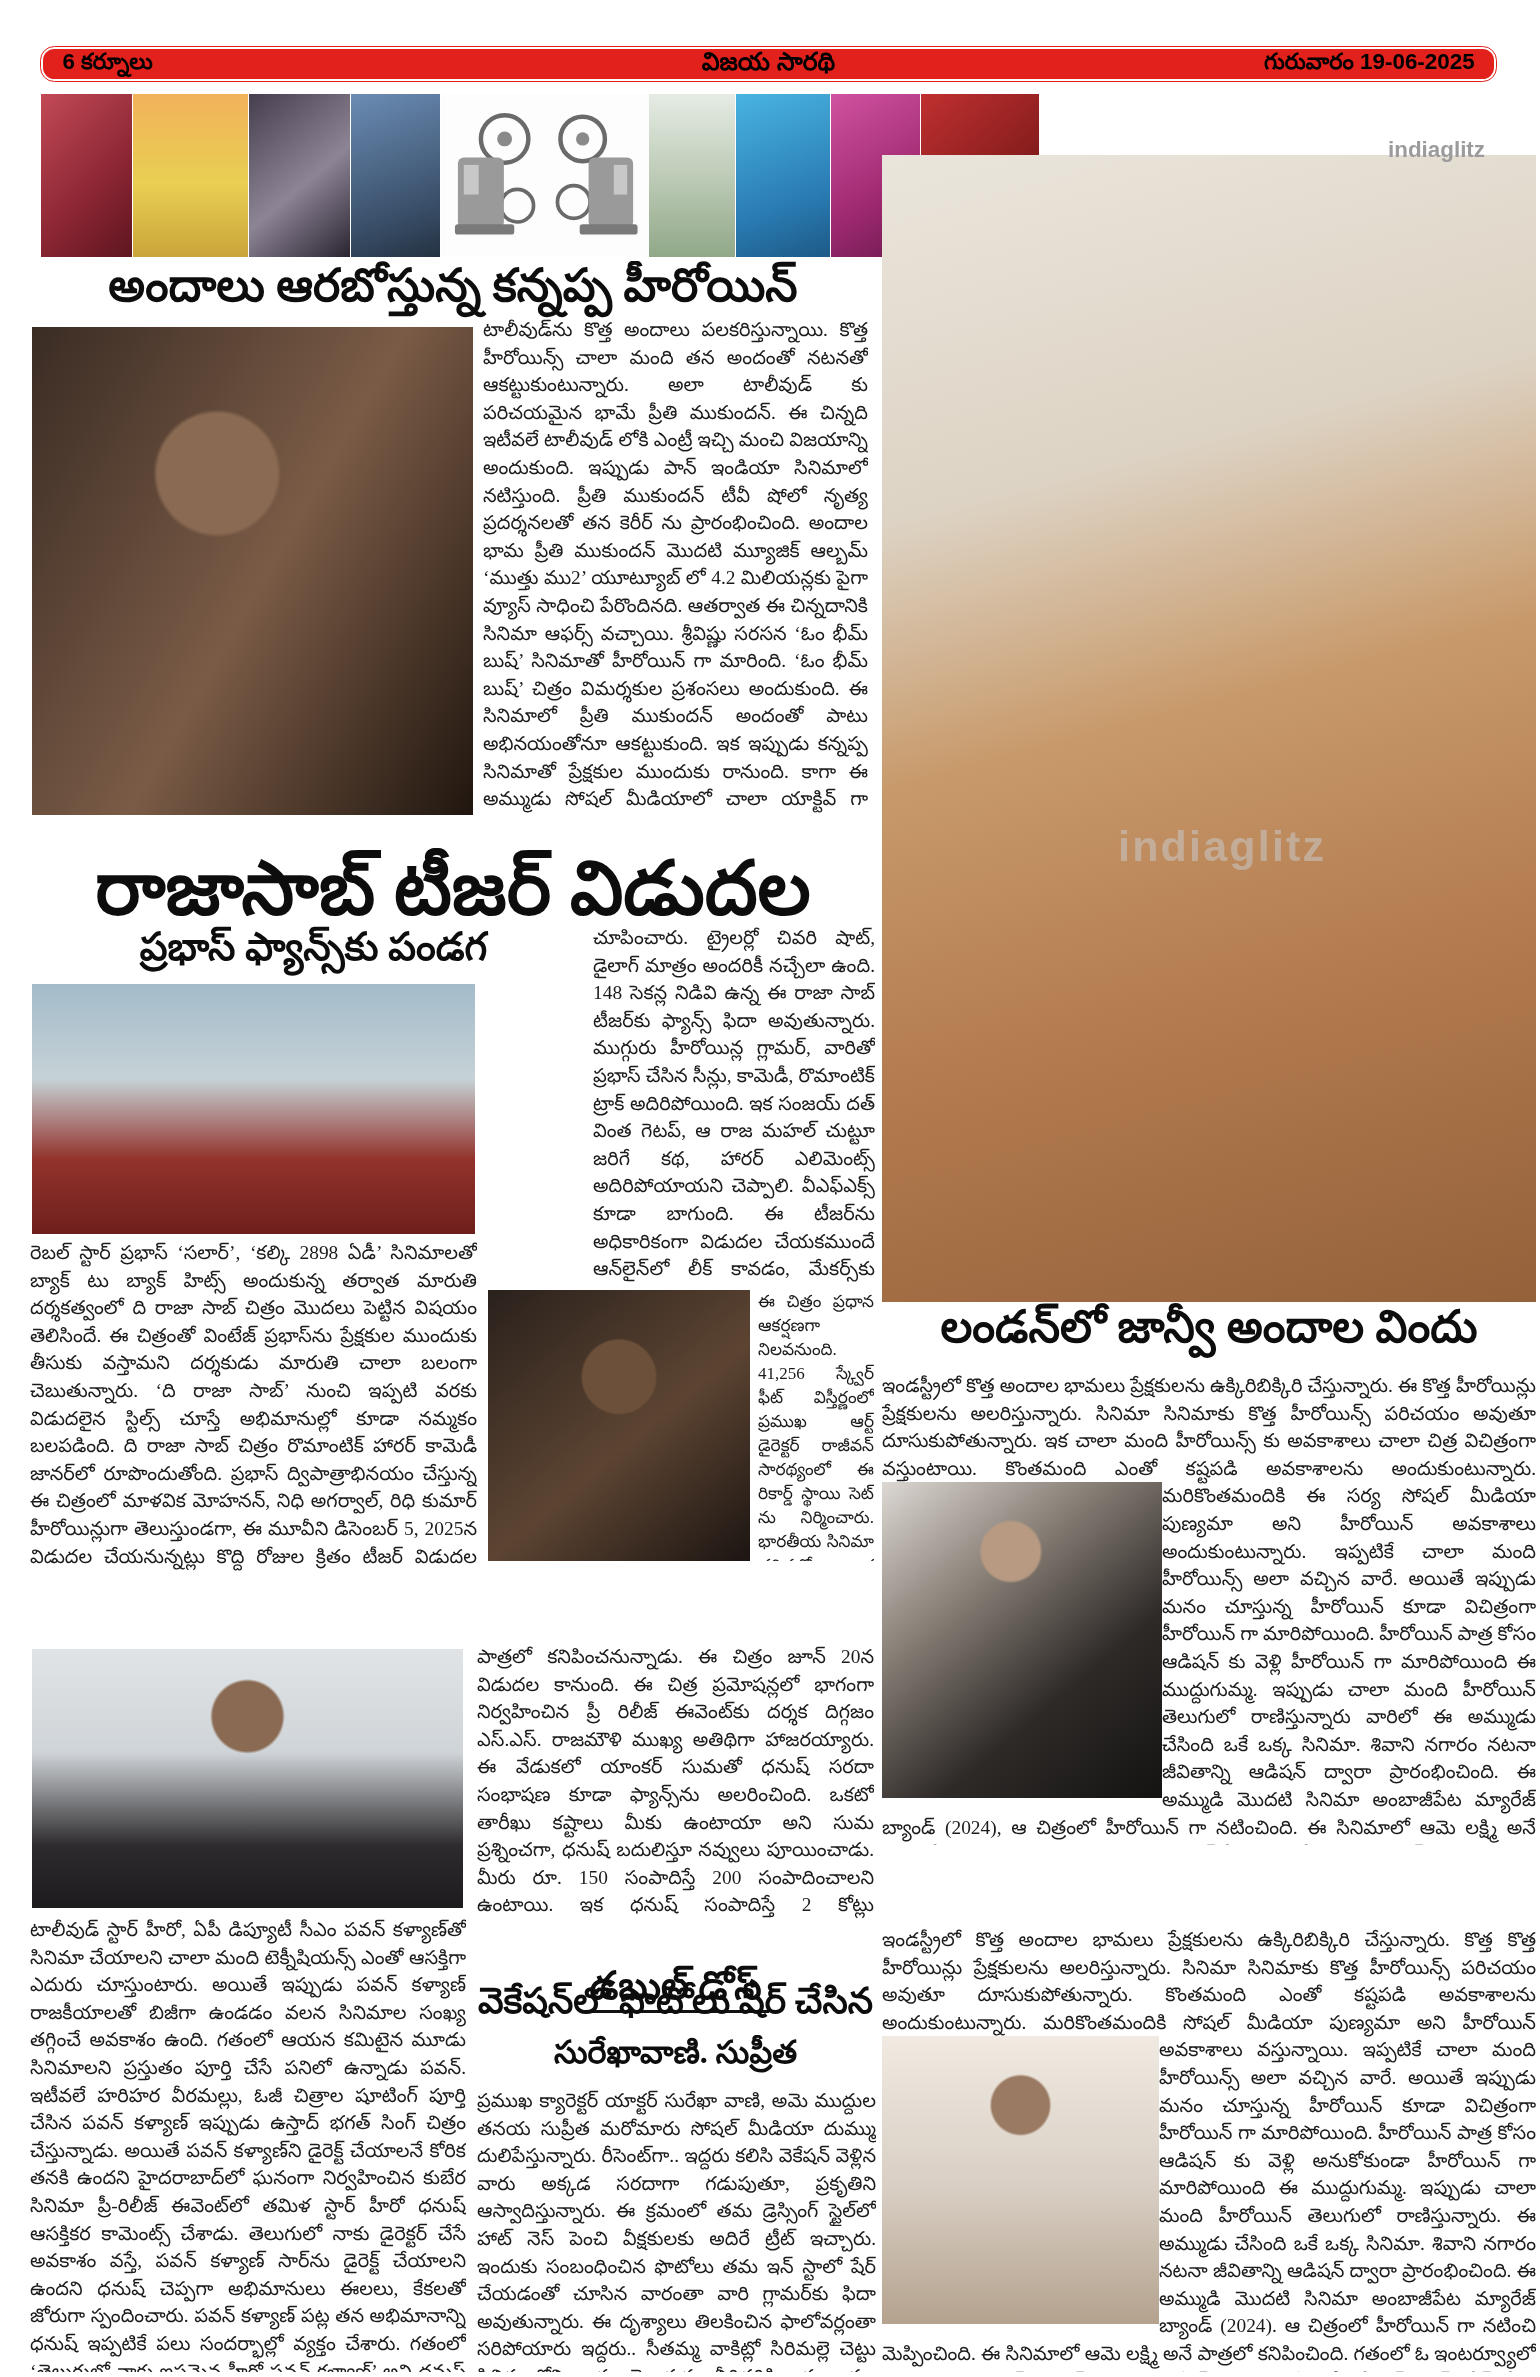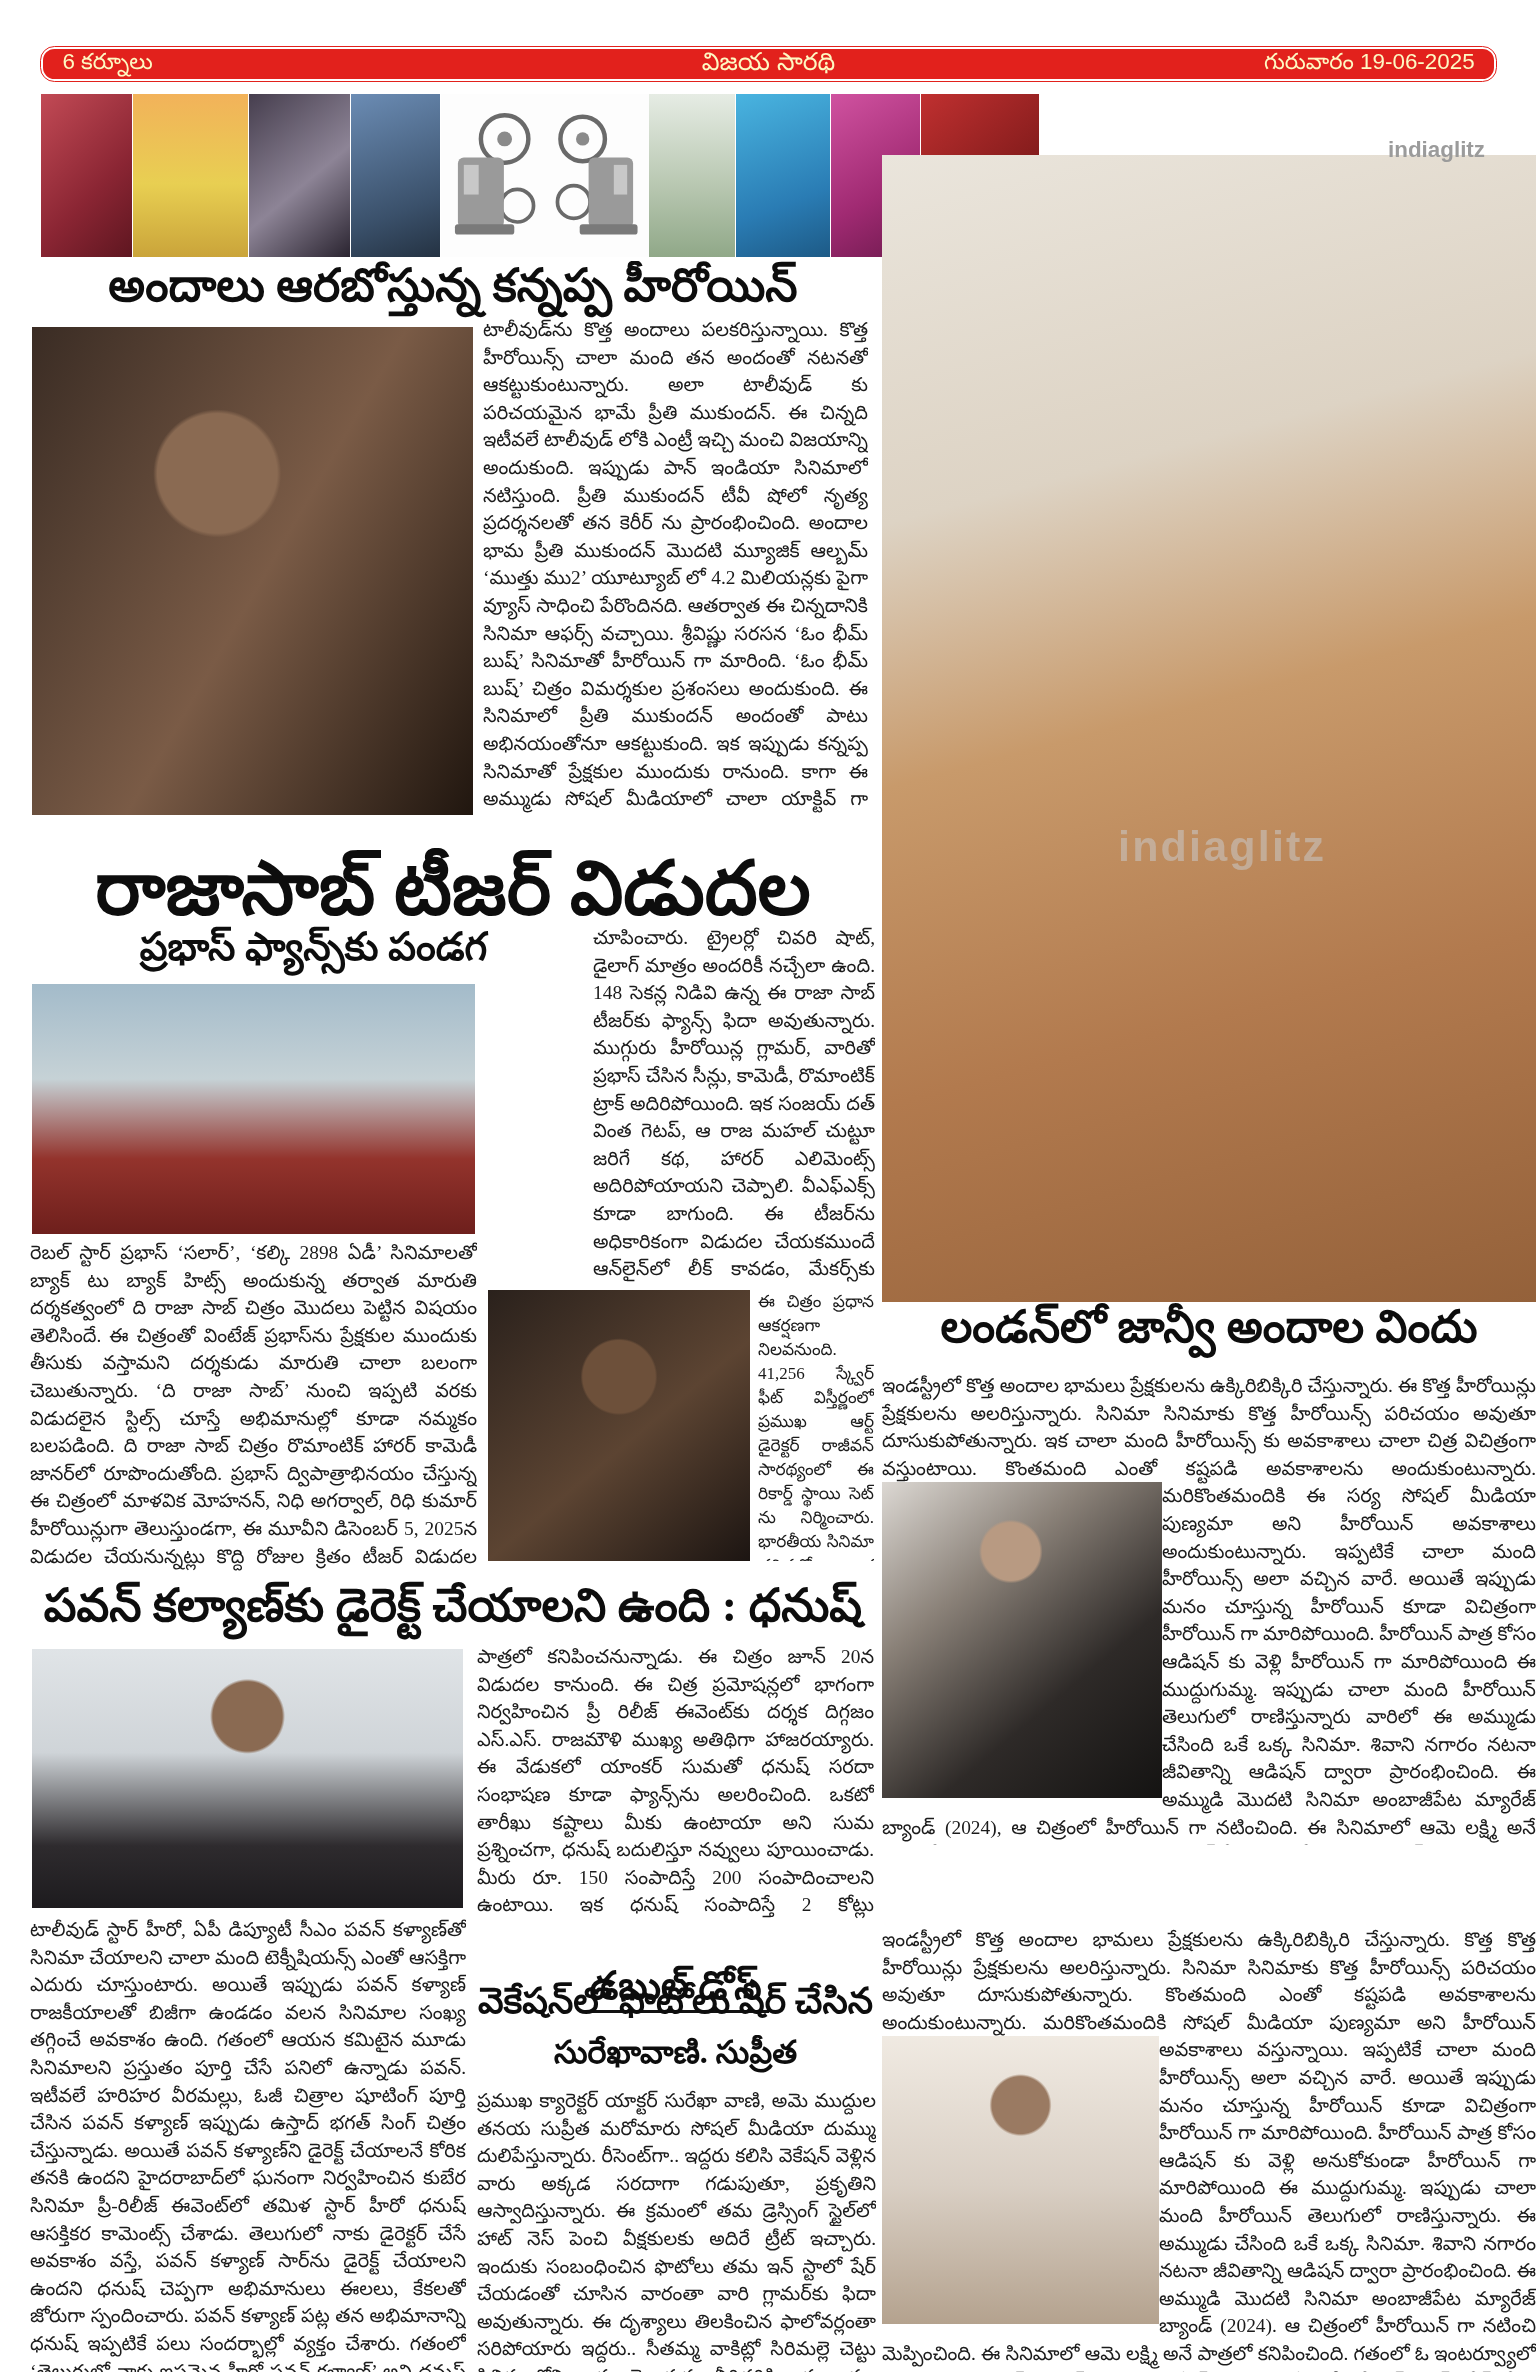--- a/index.html
+++ b/index.html
@@ -4,21 +4,21 @@
 <style>
   html,body{margin:0;padding:0;background:#e9e9e9;}
   .page{position:relative;width:1541px;height:2377px;background:#ffffff;overflow:hidden;
         font-family:"Liberation Serif","DejaVu Serif",serif;outline:0.7px solid #cfcfcf;margin:0 auto;}
   .abs{position:absolute;}
   
   .redbar{left:41px;top:47px;width:1455px;height:34px;background:#e2211c;border:2.2px solid #fff;
           outline:1.5px solid #e2211c;border-radius:13.4px;display:flex;align-items:center;
           justify-content:space-between;padding:0 19.4px;box-sizing:border-box;
           font-family:"Liberation Sans","DejaVu Sans",sans-serif;}
-  .redbar span{color:#fef9c3;font-weight:normal;font-size:22.4px;white-space:nowrap;}
+  .redbar span{color:#000000;font-weight:bold;font-size:22.4px;white-space:nowrap;}
   .redbar .center{position:absolute;left:50%;transform:translateX(-50%);font-size:25px;}
   
   .masthead{left:41px;top:94px;width:1457px;height:163px;display:flex;align-items:stretch;}
   .thumb{height:100%;flex:0 0 auto;border-right:1.5px solid #fff;}
   .projector{width:104px;height:100%;display:flex;align-items:center;justify-content:center;background:#fdfdfd;}
   .strip{flex:1 1 auto;position:relative;display:flex;align-items:center;justify-content:center;
      background:
        repeating-linear-gradient(90deg,rgba(255,255,255,.75) 0 12px,rgba(18,18,60,.85) 12px 30px),
        linear-gradient(180deg,#0d0d30 0%,#26265a 16%,#cfcfe8 24%,#f2f2fb 34%,#9a9ad0 46%,#d8d8ef 62%,#2c2c5e 82%,#0d0d30 100%);}
   .strip-title{position:relative;color:#0a0a0a;font-weight:900;font-size:113px;line-height:1;
@@ -121,21 +121,20 @@
   <div class="abs body-text a1-text">టాలీవుడ్‌ను కొత్త అందాలు పలకరిస్తున్నాయి. కొత్త హీరోయిన్స్ చాలా మంది తన అందంతో నటనతో ఆకట్టుకుంటున్నారు. అలా టాలీవుడ్ కు పరిచయమైన భామే ప్రీతి ముకుందన్. ఈ చిన్నది ఇటీవలే టాలీవుడ్ లోకి ఎంట్రీ ఇచ్చి మంచి విజయాన్ని అందుకుంది. ఇప్పుడు పాన్ ఇండియా సినిమాలో నటిస్తుంది. ప్రీతి ముకుందన్ టీవీ షోలో నృత్య ప్రదర్శనలతో తన కెరీర్ ను ప్రారంభించింది. అందాల భామ ప్రీతి ముకుందన్ మొదటి మ్యూజిక్ ఆల్బమ్ ‘ముత్తు ము2’ యూట్యూబ్ లో 4.2 మిలియన్లకు పైగా వ్యూస్ సాధించి పేరొందినది. ఆతర్వాత ఈ చిన్నదానికి సినిమా ఆఫర్స్ వచ్చాయి. శ్రీవిష్ణు సరసన ‘ఓం భీమ్ బుష్’ సినిమాతో హీరోయిన్ గా మారింది. ‘ఓం భీమ్ బుష్’ చిత్రం విమర్శకుల ప్రశంసలు అందుకుంది. ఈ సినిమాలో ప్రీతి ముకుందన్ అందంతో పాటు అభినయంతోనూ ఆకట్టుకుంది. ఇక ఇప్పుడు కన్నప్ప సినిమాతో ప్రేక్షకుల ముందుకు రానుంది. కాగా ఈ అమ్ముడు సోషల్ మీడియాలో చాలా యాక్టివ్ గా ఉంటుంది. మంచు విష్ణు తెరకెక్కిస్తున్న కన్నప్ప సినిమాతో మరోసారి ప్రేక్షకులను కవ్వించనుంది ప్రీతి ముకుందన్. కన్నప్ప సినిమా పాన్ ఇండియా మూవీగా ప్రేక్షకుల ముందుకు రానుంది. మొన్నామధ్య కన్నప్ప సినిమాలో నెమలి పాత్రలో ప్రీతి ముకుందన్ నటిస్తుందని అనౌన్స్ చేస్తూ ఓ అందమైన పోస్టర్ వదిలారు. సోషల్ మీడియాలో అందాల ఆరబోతతో కుర్రాళ్లకు నిద్రపట్టకుండా చేస్తుంది ఈ చిన్నది. తాజాగా ఈ బ్యూటీ షేర్ చేసిన ఫోటోలు చుస్తే నోరెళ్లబెట్టాల్సిందే.. ఈ ఫొటోలకు కుర్రాళ్ళు రొమాంటిక్ కామెంట్స్ చేస్తున్నారు.</div>
 
   <div class="abs headline h-a2">రాజాసాబ్ టీజర్ విడుదల</div>
   <div class="abs headline sub-a2">ప్రభాస్ ఫ్యాన్స్‌కు పండగ</div>
   <div class="abs body-text a2-right-a">చూపించారు. ట్రైలర్లో చివరి షాట్, డైలాగ్ మాత్రం అందరికీ నచ్చేలా ఉంది. 148 సెకన్ల నిడివి ఉన్న ఈ రాజా సాబ్ టీజర్‌కు ఫ్యాన్స్ ఫిదా అవుతున్నారు. ముగ్గురు హీరోయిన్ల గ్లామర్, వారితో ప్రభాస్ చేసిన సీన్లు, కామెడీ, రొమాంటిక్ ట్రాక్ అదిరిపోయింది. ఇక సంజయ్ దత్ వింత గెటప్, ఆ రాజ మహల్ చుట్టూ జరిగే కథ, హారర్ ఎలిమెంట్స్ అదిరిపోయాయని చెప్పాలి. వీఎఫ్ఎక్స్ కూడా బాగుంది. ఈ టీజర్‌ను అధికారికంగా విడుదల చేయకముందే ఆన్‌లైన్‌లో లీక్ కావడం, మేకర్స్‌కు అందోళన కలిగించింది. లీక్ అయిన కంటెంట్‌ను షేర్ చేసే అకౌంట్లపై చట్టపరమైన చర్యలు తీసుకుంటామని వారు హెచ్చరికలు జారీ చేశారు. ప్రభాస్ అభిమానులు ఈ చిత్రంపై భారీ అంచనాలు పెట్టుకున్నారు. ఈ చిత్రాన్ని హిందీ, తెలుగు, తమిళ్, కన్నడ, మలయాళం ఐదు భాషల్లో వరల్డ్ వైడ్ గా రిలీజ్ చేయడానికి సిద్ధంగా ఉన్నారు.</div>
   <div class="abs photo ph-car a2-photo-car"></div>
   <div class="abs body-text a2-left">రెబల్ స్టార్ ప్రభాస్ ‘సలార్’, ‘కల్కి 2898 ఏడీ’ సినిమాలతో బ్యాక్ టు బ్యాక్ హిట్స్ అందుకున్న తర్వాత మారుతి దర్శకత్వంలో ది రాజా సాబ్ చిత్రం మొదలు పెట్టిన విషయం తెలిసిందే. ఈ చిత్రంతో వింటేజ్ ప్రభాస్‌ను ప్రేక్షకుల ముందుకు తీసుకు వస్తామని దర్శకుడు మారుతి చాలా బలంగా చెబుతున్నారు. ‘ది రాజా సాబ్’ నుంచి ఇప్పటి వరకు విడుదలైన స్టిల్స్ చూస్తే అభిమానుల్లో కూడా నమ్మకం బలపడింది. ది రాజా సాబ్ చిత్రం రొమాంటిక్ హారర్ కామెడీ జానర్‌లో రూపొందుతోంది. ప్రభాస్ ద్విపాత్రాభినయం చేస్తున్న ఈ చిత్రంలో మాళవిక మోహనన్, నిధి అగర్వాల్, రిధి కుమార్ హీరోయిన్లుగా తెలుస్తుండగా, ఈ మూవీని డిసెంబర్ 5, 2025న విడుదల చేయనున్నట్లు కొద్ది రోజుల క్రితం టీజర్ విడుదల చేశారు. ఇది ఫ్యాన్స్ అందరూ రెట్టింపు ఉత్సాహంతో వేచిచూసేలా చేసింది. విడుదలైనంత వరకు ‘రాజా సాబ్’ మ్యాడ్‌నెస్ చూస్తున్నారు. ప్రేక్షకులు అందరికి ఒక విజువల్ ఫీస్ట్. టీజర్ మాత్రం చితక్కొట్టేసింది. ఇన్నాళ్లు వెయిట్ చేసిన దానికి మంచి ప్రతిఫలం దక్కిందని నెటిజన్స్ కామెంట్ చేస్తున్నారు. ఫ్యాన్స్ ప్రభాస్ ను ఎలా చూడాలనుకుంటున్నారో మారుతి ప్రభాస్ ను అలా</div>
   <div class="abs photo ph-shades a2-photo-shades"></div>
   <div class="abs body-text a2-right-b">ఈ చిత్రం ప్రధాన ఆకర్షణగా నిలవనుంది. 41,256 స్క్వేర్ ఫీట్ విస్తీర్ణంలో ప్రముఖ ఆర్ట్ డైరెక్టర్ రాజీవన్ సారథ్యంలో ఈ రికార్డ్ స్థాయి సెట్ ను నిర్మించారు. భారతీయ సినిమా చరిత్రలో ఒక హారర్ మూవీకి ఇంత ఖరీదైన సెట్ వేయడం ఇదే తొలిసారి అంటున్నారు. ఈ సినిమాతో ప్రభాస్ క్రేజ్ మరింత పెరగనుందని అంటున్నారు.</div>
 
-  <div class="abs headline h-a3">పవన్ కల్యాణ్‌కు డైరెక్ట్ చేయాలని ఉంది : ధనుష్</div>
   <div class="abs photo ph-dhanush a3-photo"></div>
   <div class="abs body-text a3-right">పాత్రలో కనిపించనున్నాడు. ఈ చిత్రం జూన్ 20న విడుదల కానుంది. ఈ చిత్ర ప్రమోషన్లలో భాగంగా నిర్వహించిన ప్రీ రిలీజ్ ఈవెంట్‌కు దర్శక దిగ్గజం ఎస్.ఎస్. రాజమౌళి ముఖ్య అతిథిగా హాజరయ్యారు. ఈ వేడుకలో యాంకర్ సుమతో ధనుష్ సరదా సంభాషణ కూడా ఫ్యాన్స్‌ను అలరించింది. ఒకటో తారీఖు కష్టాలు మీకు ఉంటాయా అని సుమ ప్రశ్నించగా, ధనుష్ బదులిస్తూ నవ్వులు పూయించాడు. మీరు రూ. 150 సంపాదిస్తే 200 సంపాదించాలని ఉంటాయి. ఇక ధనుష్ సంపాదిస్తే 2 కోట్లు సంపాదిస్తానంటూ ఆసక్తికర వ్యాఖ్యలు చేసి అందరినీ నవ్వించి తెలిపాడు. ఇక ధనుష్ నటిస్తున్న కుబేర విజయవంతమైతే, ధనుష్ నుంచి మరిన్ని తెలుగు సినిమాలు రావడం ఖాయం అనే నమ్మకం అభిమానుల్లో నెలకొంది.</div>
   <div class="abs body-text a3-left">టాలీవుడ్ స్టార్ హీరో, ఏపీ డిప్యూటీ సీఎం పవన్ కళ్యాణ్‌తో సినిమా చేయాలని చాలా మంది టెక్నీషియన్స్ ఎంతో ఆసక్తిగా ఎదురు చూస్తుంటారు. అయితే ఇప్పుడు పవన్ కళ్యాణ్ రాజకీయాలతో బిజీగా ఉండడం వలన సినిమాల సంఖ్య తగ్గించే అవకాశం ఉంది. గతంలో ఆయన కమిటైన మూడు సినిమాలని ప్రస్తుతం పూర్తి చేసే పనిలో ఉన్నాడు పవన్. ఇటీవలే హరిహర వీరమల్లు, ఓజీ చిత్రాల షూటింగ్ పూర్తి చేసిన పవన్ కళ్యాణ్ ఇప్పుడు ఉస్తాద్ భగత్ సింగ్ చిత్రం చేస్తున్నాడు. అయితే పవన్ కళ్యాణ్‌ని డైరెక్ట్ చేయాలనే కోరిక తనకి ఉందని హైదరాబాద్‌లో ఘనంగా నిర్వహించిన కుబేర సినిమా ప్రీ-రిలీజ్ ఈవెంట్‌లో తమిళ స్టార్ హీరో ధనుష్ ఆసక్తికర కామెంట్స్ చేశాడు. తెలుగులో నాకు డైరెక్టర్ చేసే అవకాశం వస్తే, పవన్ కళ్యాణ్ సార్‌ను డైరెక్ట్ చేయాలని ఉందని ధనుష్ చెప్పగా అభిమానులు ఈలలు, కేకలతో జోరుగా స్పందించారు. పవన్ కళ్యాణ్ పట్ల తన అభిమానాన్ని ధనుష్ ఇప్పటికే పలు సందర్భాల్లో వ్యక్తం చేశారు. గతంలో ‘తెలుగులో నాకు ఇష్టమైన హీరో పవన్ కళ్యాణ్’ అని ధనుష్ చెప్పాడు. ఇక ధనుష్, రష్మిక నటించిన కుబేర చిత్రం ప్రేక్షకుల ముందుకు రానుంది. శేఖర్ కమ్ముల దర్శకత్వంలో రూపొందుతున్న ఈ చిత్రంలో ధనుష్ ప్రధాన పాత్రలో నటిస్తుండగా, నాగార్జున కీలక పాత్రలో కనిపించనున్నారు.</div>
 
   <div class="abs headline dd-kicker"><b>డబుల్ డోస్</b></div>
   <div class="abs headline dd-line1">వెకేషన్‌లో ఫొటోలు షేర్ చేసిన</div>
   <div class="abs headline dd-line2">సురేఖావాణి. సుప్రీత</div>
   <div class="abs body-text dd-body">ప్రముఖ క్యారెక్టర్ యాక్టర్ సురేఖా వాణి, అమె ముద్దుల తనయ సుప్రీత మరోమారు సోషల్ మీడియా దుమ్ము దులిపేస్తున్నారు. రీసెంట్‌గా.. ఇద్దరు కలిసి వెకేషన్ వెళ్లిన వారు అక్కడ సరదాగా గడుపుతూ, ప్రకృతిని ఆస్వాదిస్తున్నారు. ఈ క్రమంలో తమ డ్రెస్సింగ్ స్టైల్‌లో హాట్ నెస్ పెంచి వీక్షకులకు అదిరే ట్రీట్ ఇచ్చారు. ఇందుకు సంబంధించిన ఫొటోలు తమ ఇన్ స్టాలో షేర్ చేయడంతో చూసిన వారంతా వారి గ్లామర్‌కు ఫిదా అవుతున్నారు. ఈ దృశ్యాలు తిలకించిన ఫాలోవర్లంతా సరిపోయారు ఇద్దరు.. సీతమ్మ వాకిట్లో సిరిమల్లె చెట్టు సినిమాలోని బామ డైలాగును వీరిద్దరికి అన్వయిస్తూ కామెంట్లు చేస్తునే ఒకటికి రెండు మార్లు ఆ చిత్రాలు చూసేస్తున్నారు. ప్రస్తుతం వీరి వీడియో, ఫొటోలు సామజిక మాధ్యమాల్లో బాగా ట్రెండ్ అవుతున్నాయి. వయస్సుకు సంధం లేకుండా చాలా మంది వారి ఫొటోలకు లైక్‌లు కొడుతూ మీరిలాగే కలకాలం హ్యాపీగా ఉండాలని కోరుకుంటున్నారు.</div>
 
   <div class="abs photo ph-mainright rc-photo"></div>

